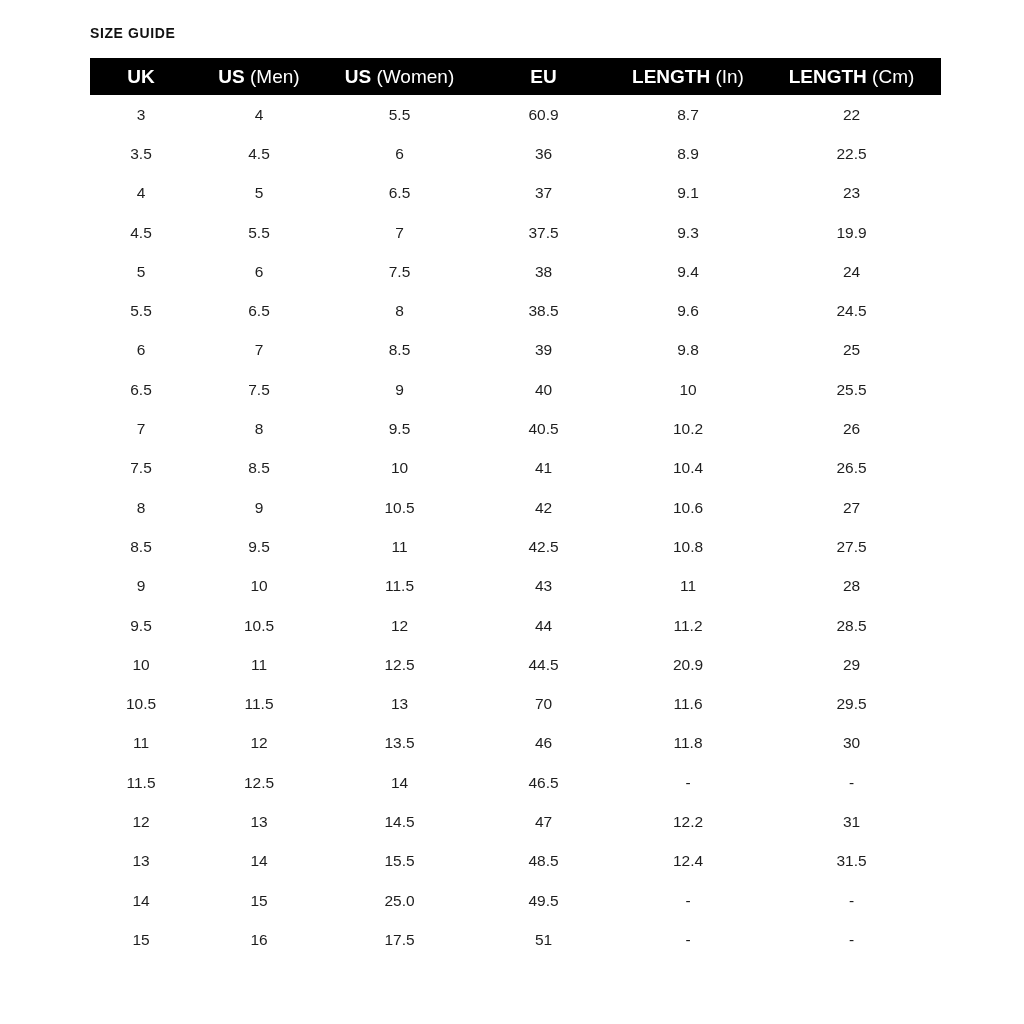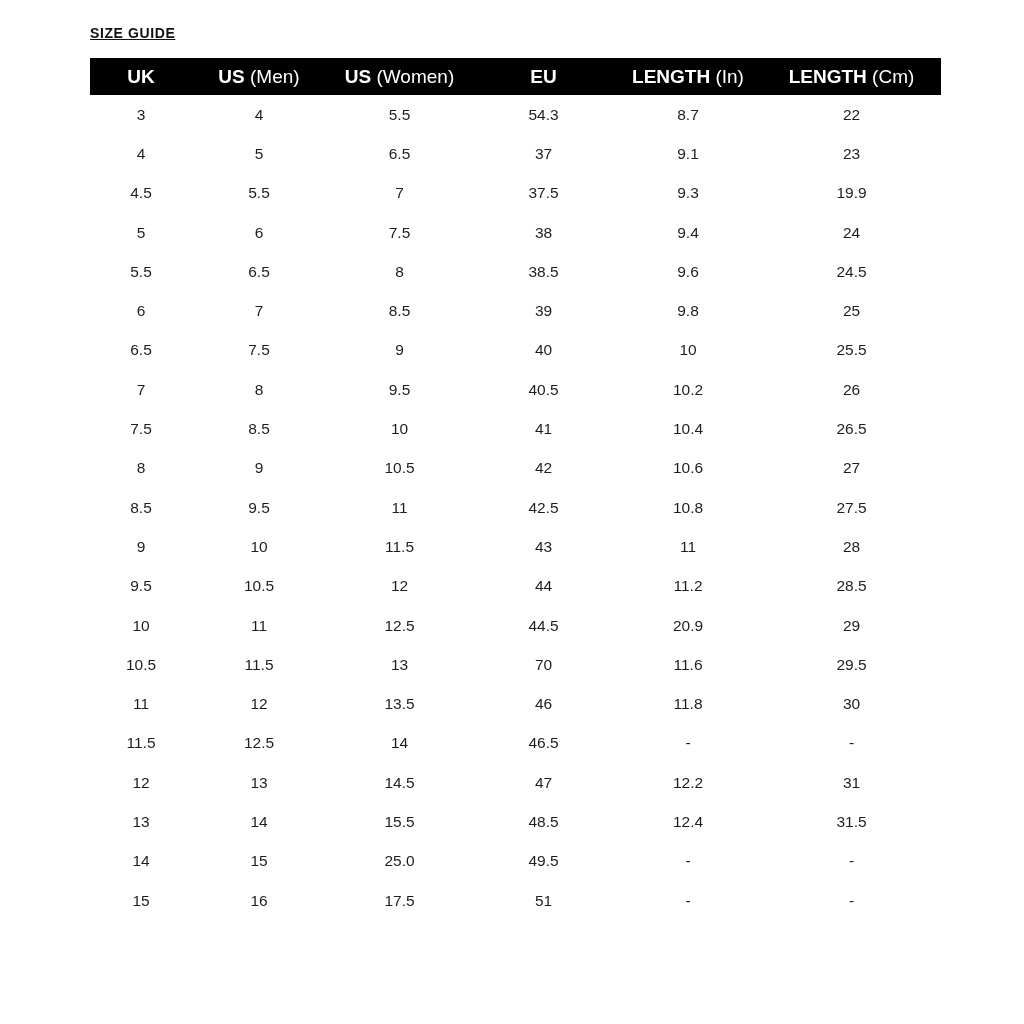--- a/index.html
+++ b/index.html
@@ -15,21 +15,20 @@
     height: 1024px;
     padding: 25px 83px 0 90px;
   }
   .eyebrow {
     font-size: 14px;
     font-weight: 700;
     letter-spacing: 0.6px;
     color: #111111;
     margin-bottom: 17px;
     white-space: pre;
-    text-decoration: underline;
   }
   .page-title {
     font-size: 23px;
     font-weight: 800;
     letter-spacing: 0.4px;
     color: #111111;
     margin-bottom: 21px;
     white-space: pre;
   }
   table.size-table {
@@ -84,23 +83,31 @@
           <th><span class="th-bold">EU</span></th>
           <th><span class="th-bold">LENGTH</span><span class="th-normal">&nbsp;(In)</span></th>
           <th><span class="th-bold">LENGTH</span><span class="th-normal">&nbsp;(Cm)</span></th>
         </tr>
     </thead>
     <tbody>
         <tr>
           <td>3</td>
           <td>4</td>
           <td>5.5</td>
-          <td>54.3</td>
+          <td>60.9</td>
           <td>8.7</td>
           <td>22</td>
+        </tr>
+        <tr>
+          <td>3.5</td>
+          <td>4.5</td>
+          <td>6</td>
+          <td>36</td>
+          <td>8.9</td>
+          <td>22.5</td>
         </tr>
         <tr>
           <td>4</td>
           <td>5</td>
           <td>6.5</td>
           <td>37</td>
           <td>9.1</td>
           <td>23</td>
         </tr>
         <tr>

